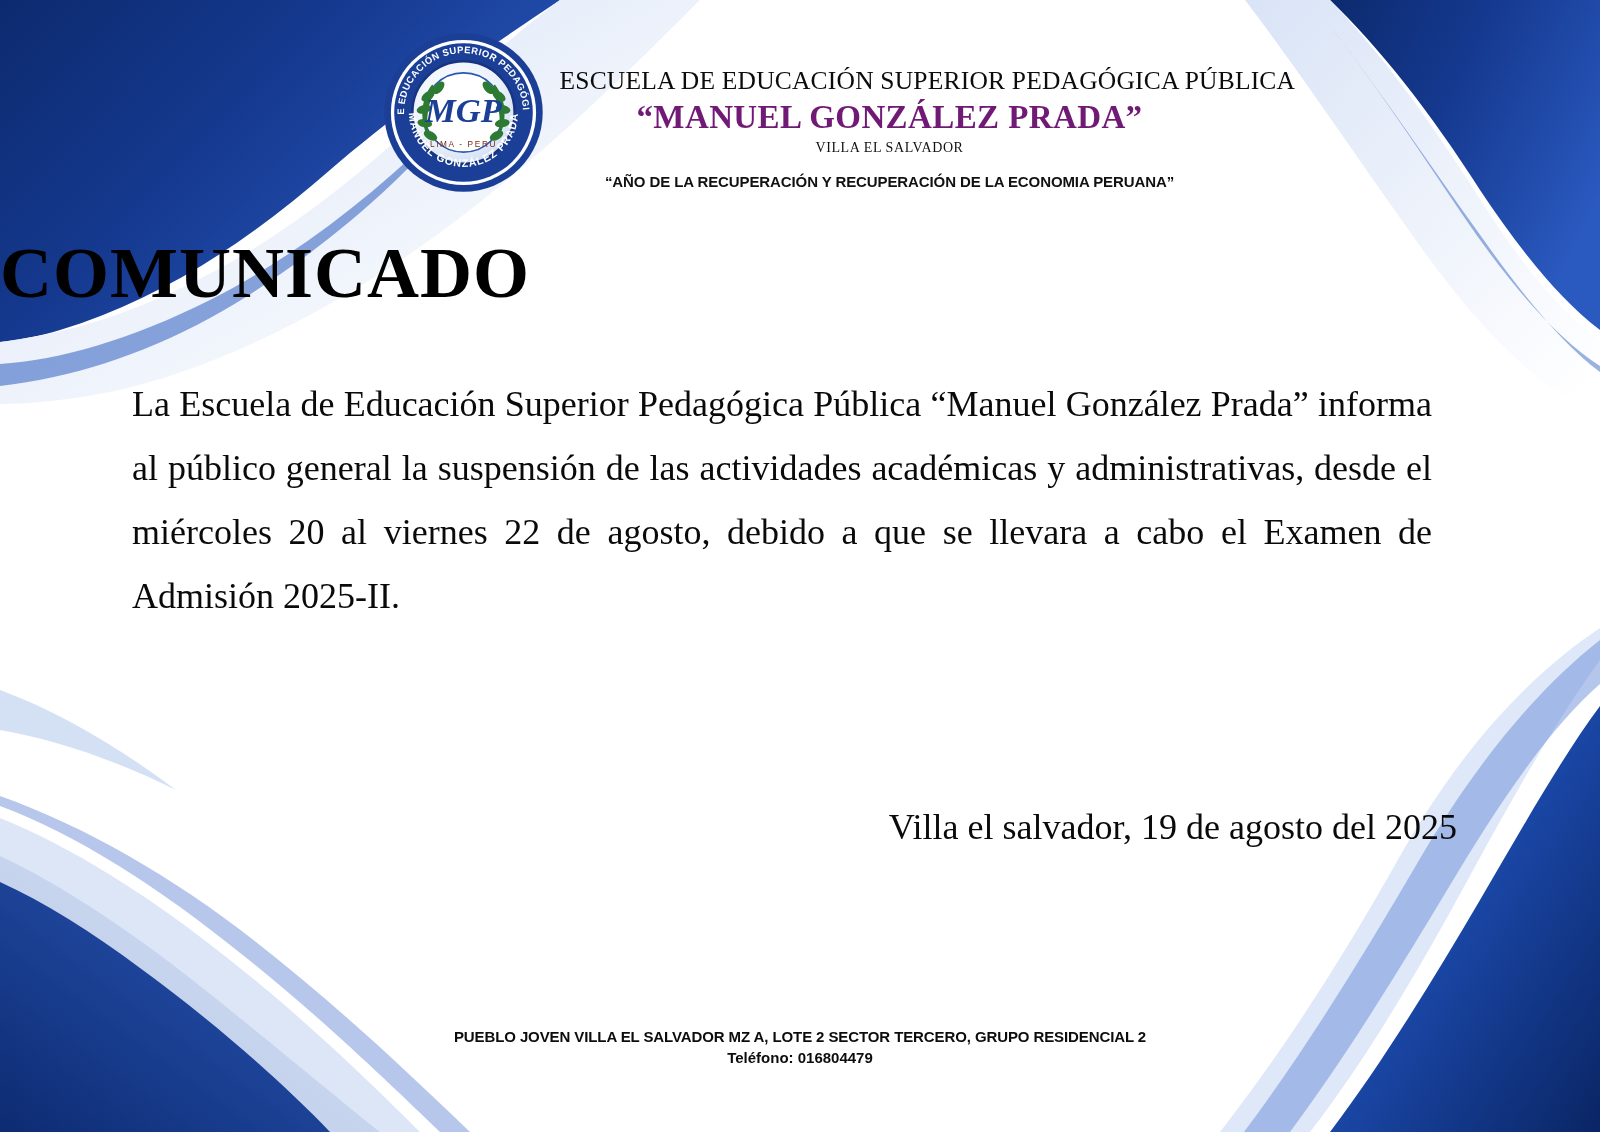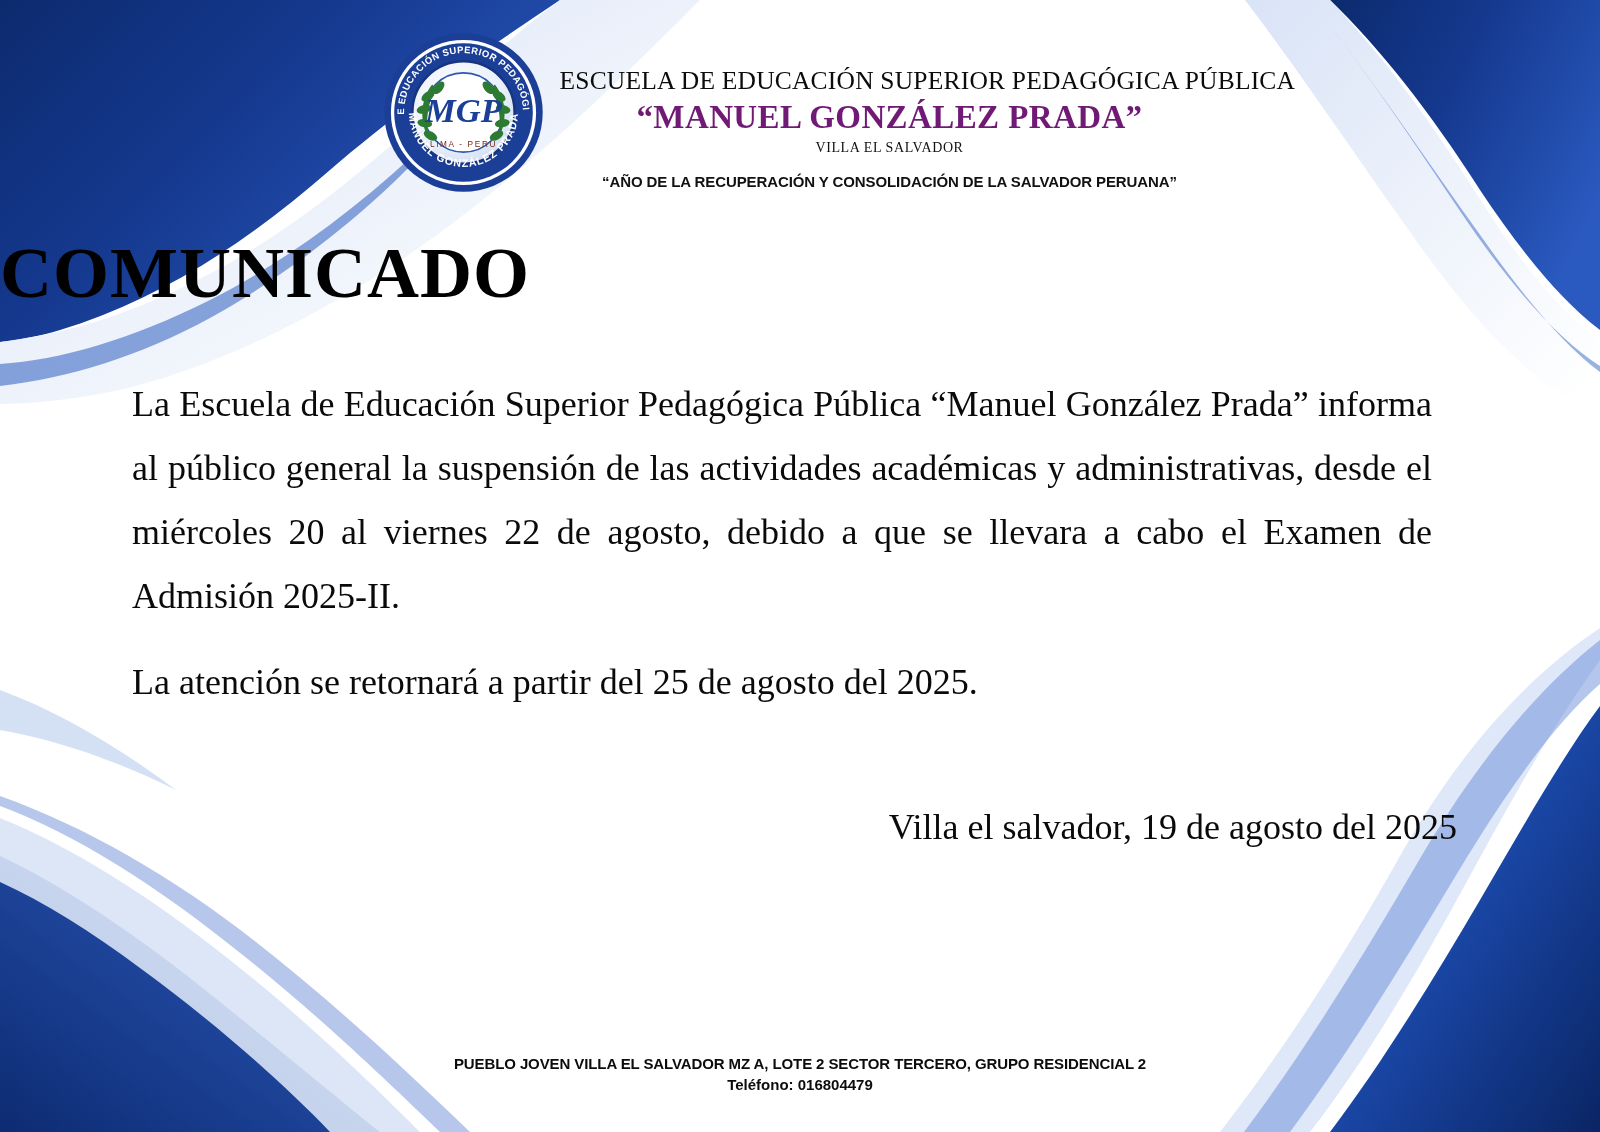--- a/index.html
+++ b/index.html
@@ -161,21 +161,20 @@
   }
 
   .footer {
     position: absolute;
     top: 1028px;
     left: 0;
     width: 1600px;
     text-align: center;
     font-family: "Liberation Sans", sans-serif;
     color: #0c0c0c;
-    margin-top: 27px;
   }
   .footer-address {
     font-size: 15px;
     font-weight: bold;
     letter-spacing: -0.1px;
   }
   .footer-phone {
     font-size: 15px;
     font-weight: bold;
     margin-top: 4px;
@@ -291,29 +290,28 @@
           <text font-family="Liberation Sans, sans-serif" font-size="13" font-weight="bold" fill="#ffffff" letter-spacing="1.2">
             <textPath href="#arcBottom" startOffset="50%" text-anchor="middle">MANUEL GONZÁLEZ PRADA</textPath>
           </text>
         </svg>
       </div>
 
       <div class="header-text">
         <div class="inst-line1">ESCUELA DE EDUCACIÓN SUPERIOR PEDAGÓGICA PÚBLICA</div>
         <div class="inst-line2">“MANUEL GONZÁLEZ PRADA”</div>
         <div class="inst-line3">VILLA EL SALVADOR</div>
-        <div class="year-motto">“AÑO DE LA RECUPERACIÓN Y CONSOLIDACIÓN DE LA SALVADOR PERUANA”</div>
+        <div class="year-motto">“AÑO DE LA RECUPERACIÓN Y RECUPERACIÓN DE LA ECONOMIA PERUANA”</div>
       </div>
     </div>
 
     <div class="title">COMUNICADO</div>
 
     <div class="body-block">
       <p class="para">La Escuela de Educación Superior Pedagógica Pública “Manuel González Prada” informa al público general la suspensión de las actividades académicas y administrativas, desde el miércoles 20 al viernes 22 de agosto, debido a que se llevara a cabo el Examen de Admisión 2025-II.</p>
-      <p class="para">La atención se retornará a partir del 25 de agosto del 2025.</p>
     </div>
 
     <div class="place-date">Villa el salvador, 19 de agosto del 2025</div>
 
 
     <div class="footer">
       <div class="footer-address">PUEBLO JOVEN VILLA EL SALVADOR MZ A, LOTE 2 SECTOR TERCERO, GRUPO RESIDENCIAL 2</div>
       <div class="footer-phone">Teléfono: 016804479</div>
     </div>
 

